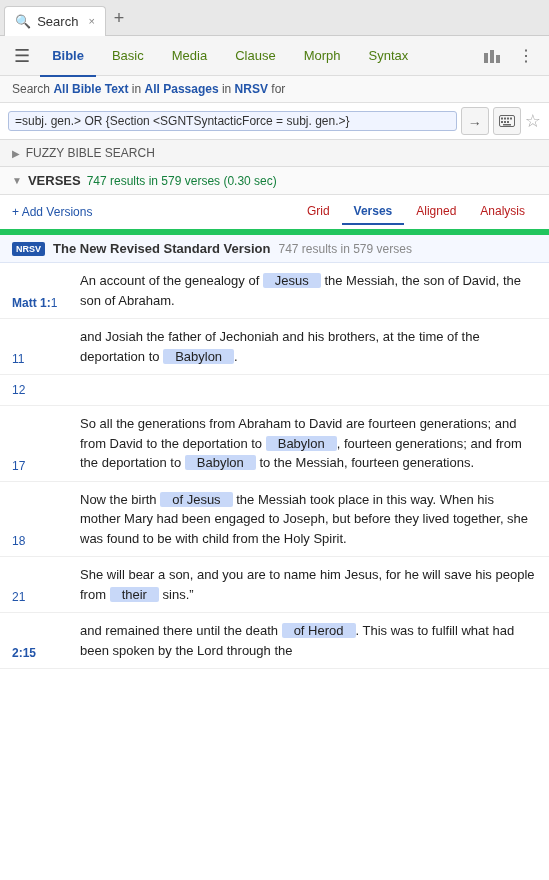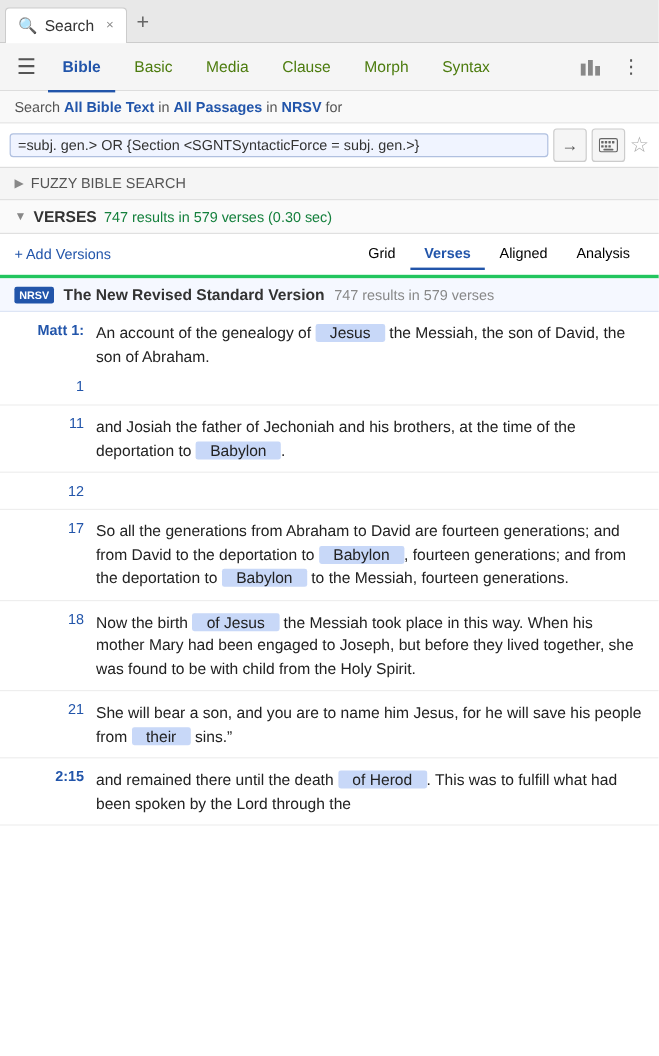--- a/index.html
+++ b/index.html
@@ -169,33 +169,33 @@
     }
     .verses-title { font-size: 13px; font-weight: bold; color: #333; }
     .verses-count { font-size: 12px; color: #15803d; }
 
     
     .view-tabs {
       display: flex;
       align-items: center;
       padding: 4px 12px;
       background: #fff;
-      border-bottom: 3px solid #22c55e;
+      border-bottom: 6px solid #22c55e;
       gap: 0;
     }
     .add-versions {
       color: #2255aa;
       font-size: 12px;
       cursor: pointer;
       margin-right: auto;
     }
     .view-tab {
       padding: 5px 12px;
       font-size: 12px;
-      color: #000000;
+      color: #b91c1c;
       cursor: pointer;
       border-bottom: 2px solid transparent;
     }
     .view-tab.active {
       color: #2255aa;
       border-bottom: 2px solid #2255aa;
       font-weight: bold;
     }
 
     
@@ -230,24 +230,23 @@
     
     .verse-entry {
       display: flex;
       padding: 8px 12px;
       border-bottom: 1px solid #eee;
       gap: 0;
     }
     .verse-ref {
       min-width: 68px;
       display: flex;
-      flex-direction: column;
+      flex-direction: row;
       align-items: flex-end;
       padding-right: 10px;
-      gap: 33px;
     }
     .verse-book {
       font-size: 12px;
       color: #2255aa;
       font-weight: bold;
     }
     .verse-num {
       font-size: 12px;
       color: #2255aa;
     }

